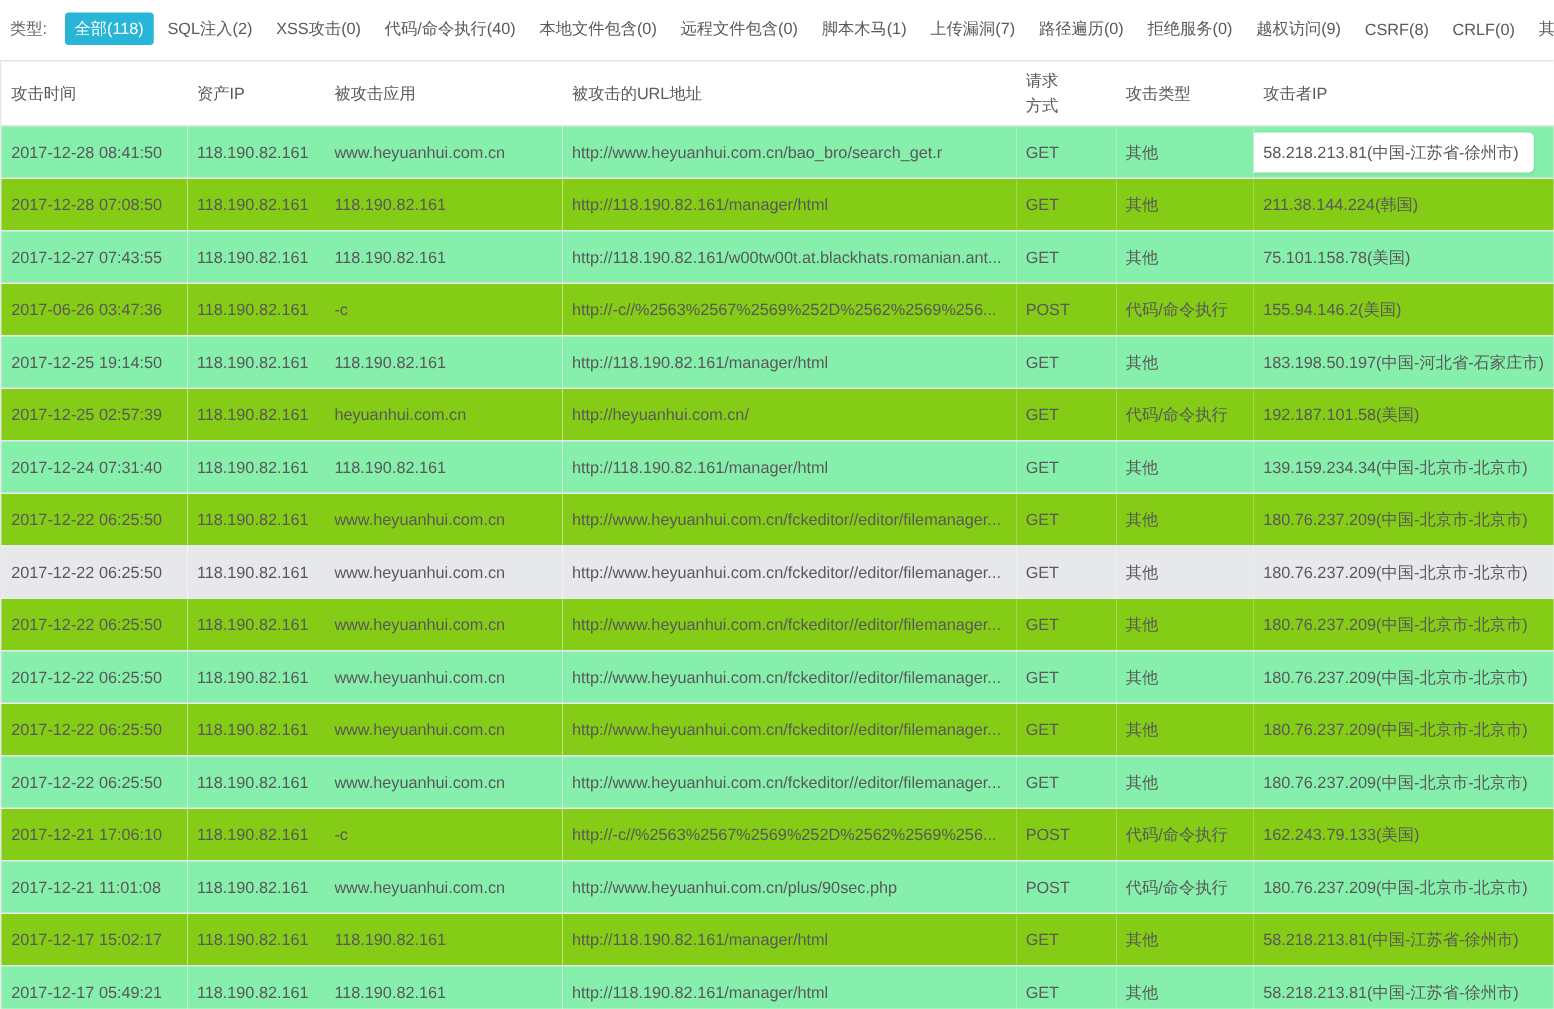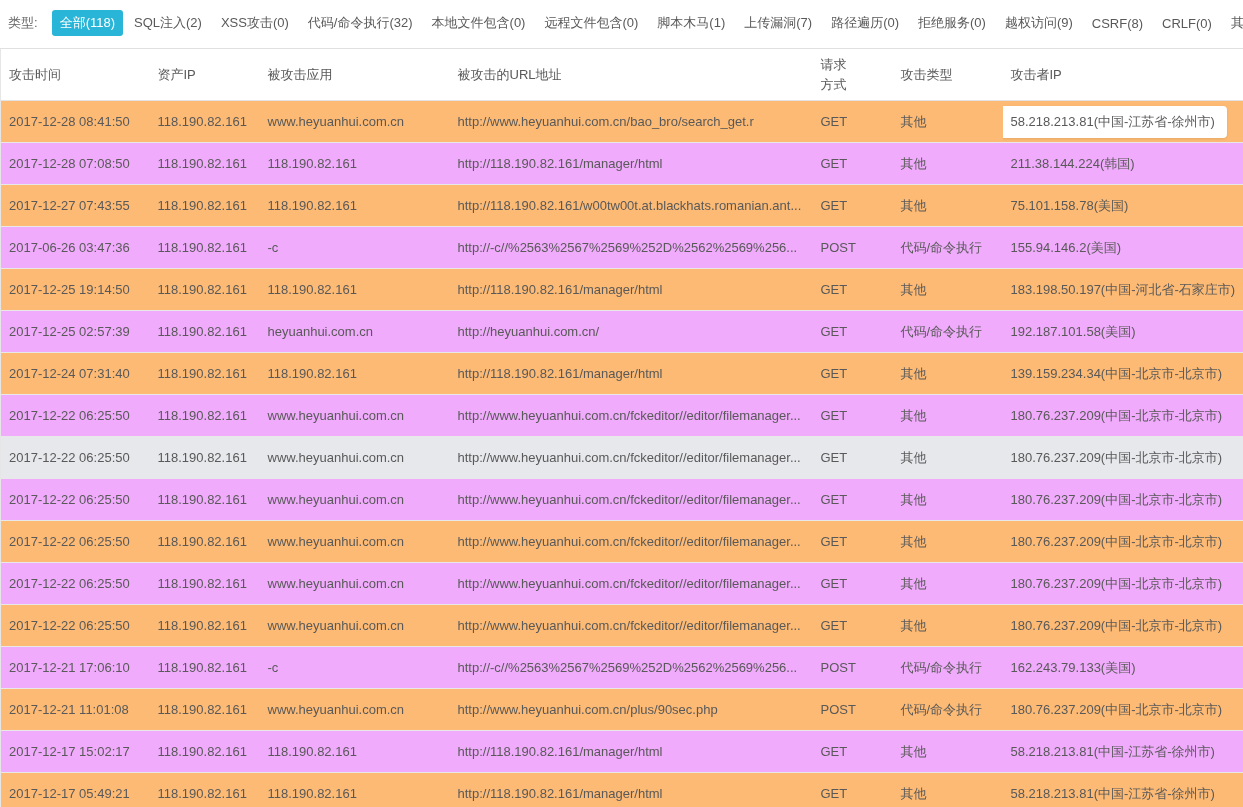--- a/index.html
+++ b/index.html
@@ -37,41 +37,41 @@
     height:52px; text-align:left; vertical-align:middle;
     font-weight:normal; color:#595959; padding-left:8px;
     border-bottom:1px solid #e3e3e3;
     background:#fff;
   }
   th .wrap-narrow { display:inline-block; width:2.4em; line-height:1.5; }
   tbody td {
     height:42px; padding-left:8px; vertical-align:middle;
     white-space:nowrap; overflow:hidden; color:#595959;
   }
-  tbody tr { border-bottom:1px solid #e8e8e8; background:#f0abfc; }
-  tbody tr.stripe { background:#fdba74; }
+  tbody tr { border-bottom:1px solid #e8e8e8; background:#84cc16; }
+  tbody tr.stripe { background:#86efac; }
   tbody tr.highlight { background:#e7e8ec; }
   .boxed-ip {
     display:inline-block; background:#fff; border-radius:4px;
     padding:7px 12px; margin-left:-12px;
     box-shadow:0 1px 3px rgba(0,0,0,0.10);
   }
 </style>
 </head>
 <body>
 
 <div class="page">
 
   <div class="filter-bar">
     <span class="filter-label">类型:</span>
     <div class="tabs" id="tabs">
         <span class="tab active">全部(118)</span>
         <span class="tab">SQL注入(2)</span>
         <span class="tab">XSS攻击(0)</span>
-        <span class="tab">代码/命令执行(32)</span>
+        <span class="tab">代码/命令执行(40)</span>
         <span class="tab">本地文件包含(0)</span>
         <span class="tab">远程文件包含(0)</span>
         <span class="tab">脚本木马(1)</span>
         <span class="tab">上传漏洞(7)</span>
         <span class="tab">路径遍历(0)</span>
         <span class="tab">拒绝服务(0)</span>
         <span class="tab">越权访问(9)</span>
         <span class="tab">CSRF(8)</span>
         <span class="tab">CRLF(0)</span>
         <span class="tab">其他(94)</span>

